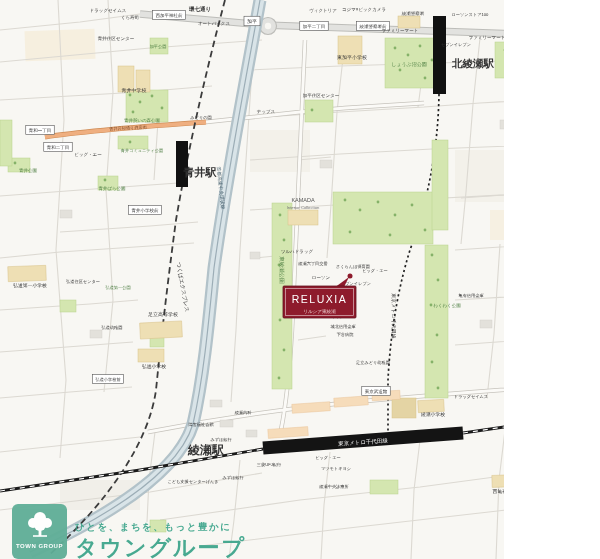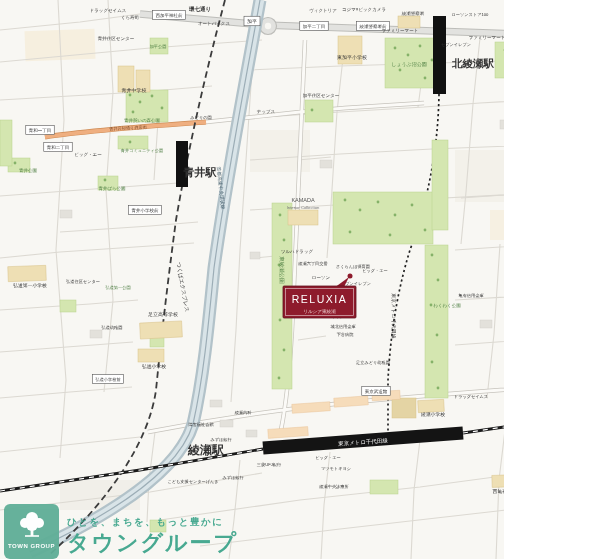--- a/index.html
+++ b/index.html
@@ -1,21 +1,21 @@
 <!DOCTYPE html>
 <html><head>
 <meta charset="utf-8">
 <style>
   html,body{margin:0;padding:0;background:#ffffff;}
   .map-frame{
     position:relative;width:504px;height:559px;overflow:hidden;
     background:#f8f7f3;font-family:"Liberation Sans",sans-serif;
   }
   svg text{font-family:"Liberation Sans",sans-serif;}
-  .logo{position:absolute;left:4px;top:504px;display:flex;align-items:center;opacity:.95;}
+  .logo{position:absolute;left:12px;top:504px;display:flex;align-items:flex-end;opacity:.95;}
   .logo-badge{
     width:55px;height:55px;background:#5fae97;border-radius:6px;
     display:flex;flex-direction:column;align-items:center;justify-content:flex-start;
     padding-top:4px;box-sizing:border-box;
   }
   .logo-badge .logo-en{color:#ffffff;font-size:6px;font-weight:bold;letter-spacing:.5px;margin-top:1px;}
   .logo-right{margin-left:8px;padding-top:7px;}
   .tagline{color:#3fa58c;font-size:9.5px;font-weight:bold;letter-spacing:1.5px;}
   .logoname{color:#3fa58c;font-size:22px;font-weight:bold;letter-spacing:2px;line-height:1.05;margin-top:2px;}
 </style>

